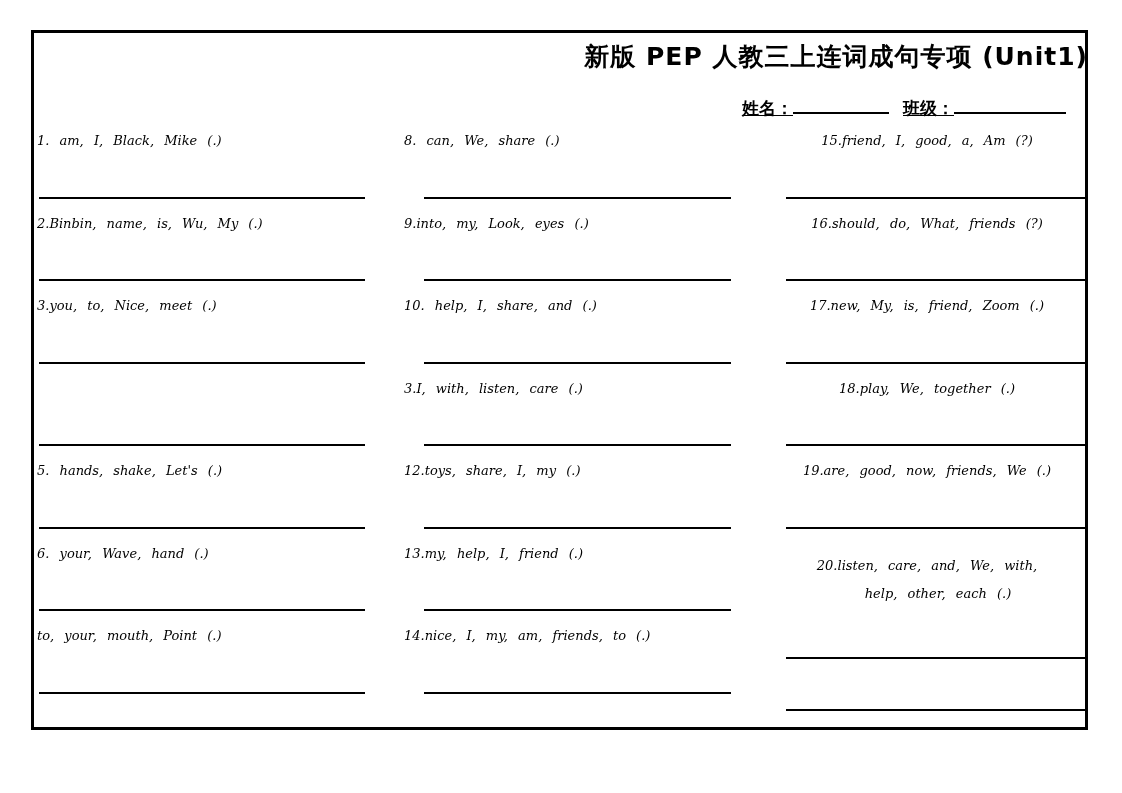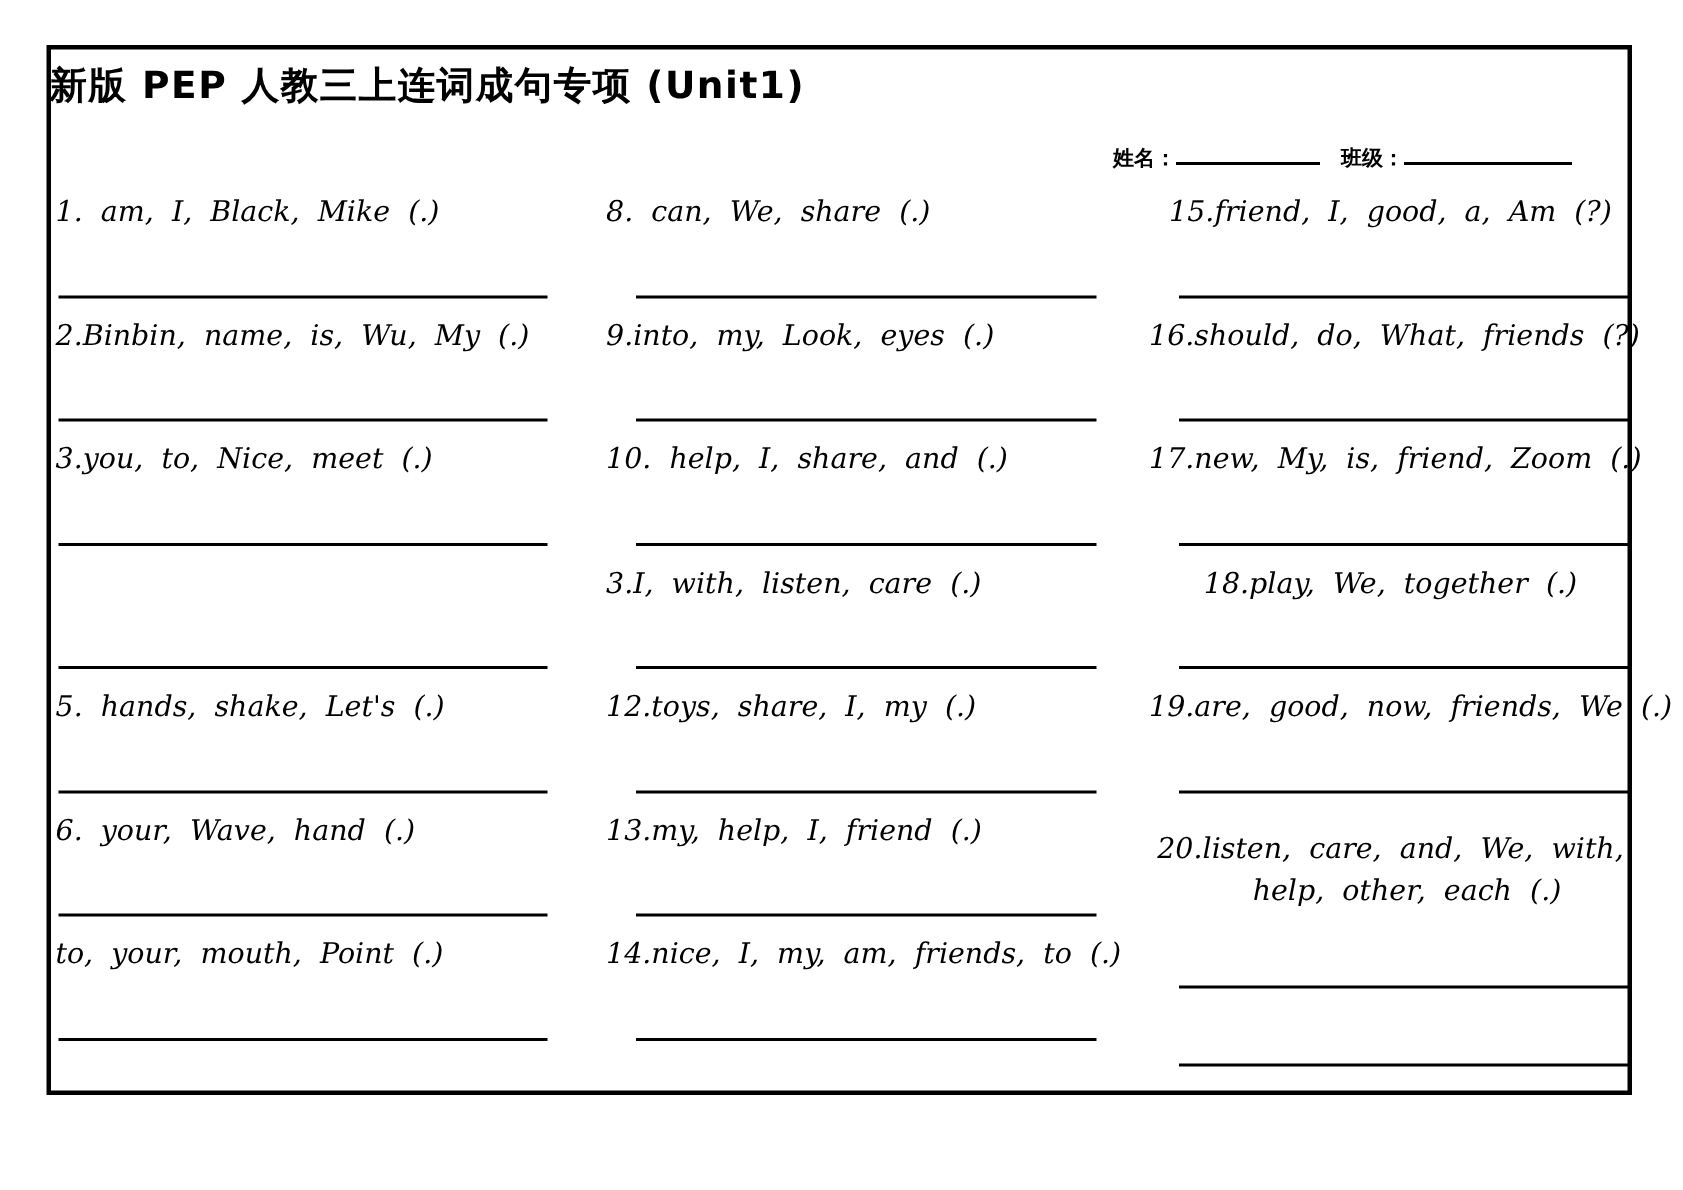--- a/index.html
+++ b/index.html
@@ -15,53 +15,54 @@
     position: absolute;
     left: 31px; top: 30px;
     width: 1057px; height: 700px;
     border: 3px solid #000;
     background: #fff;
   }
   .title {
     position: absolute;
     left: 33px; top: 40px;
     width: 1055px;
-    text-align: left;
+    text-align: right;
     font-family: "DejaVu Sans", sans-serif;
     font-weight: bold;
     font-size: 25px;
     letter-spacing: 1px;
     white-space: nowrap;
   }
   .meta {
     position: absolute;
     left: 742px; top: 97px;
     font-family: "DejaVu Sans", sans-serif;
     font-weight: bold;
-    font-size: 14px;
+    font-size: 17px;
     white-space: nowrap;
+    text-decoration: underline;
   }
   .meta .blank-inline {
     display: inline-block;
     border-bottom: 2px solid #000;
     height: 13px;
     vertical-align: baseline;
   }
   .meta .blank-name { width: 96px; margin-right: 14px; }
   .meta .blank-class { width: 112px; }
 
   .col { position: absolute; top: 126px; }
   .col1 { left: 37px;  width: 332px; }
   .col2 { left: 404px; width: 334px; }
   .col3 { left: 760px; width: 328px; }
 
   .item { position: relative; height: 82.5px; }
   .item-text {
     font-style: italic;
-    font-size: 19px;
+    font-size: 13px;
     line-height: 26px;
     padding-top: 2px;
     white-space: nowrap;
     word-spacing: 6px;
   }
   .col3 .item-text { padding-left: 6px; text-align: center; }
   .answer-line {
     position: absolute;
     bottom: 10px;
     height: 0;

